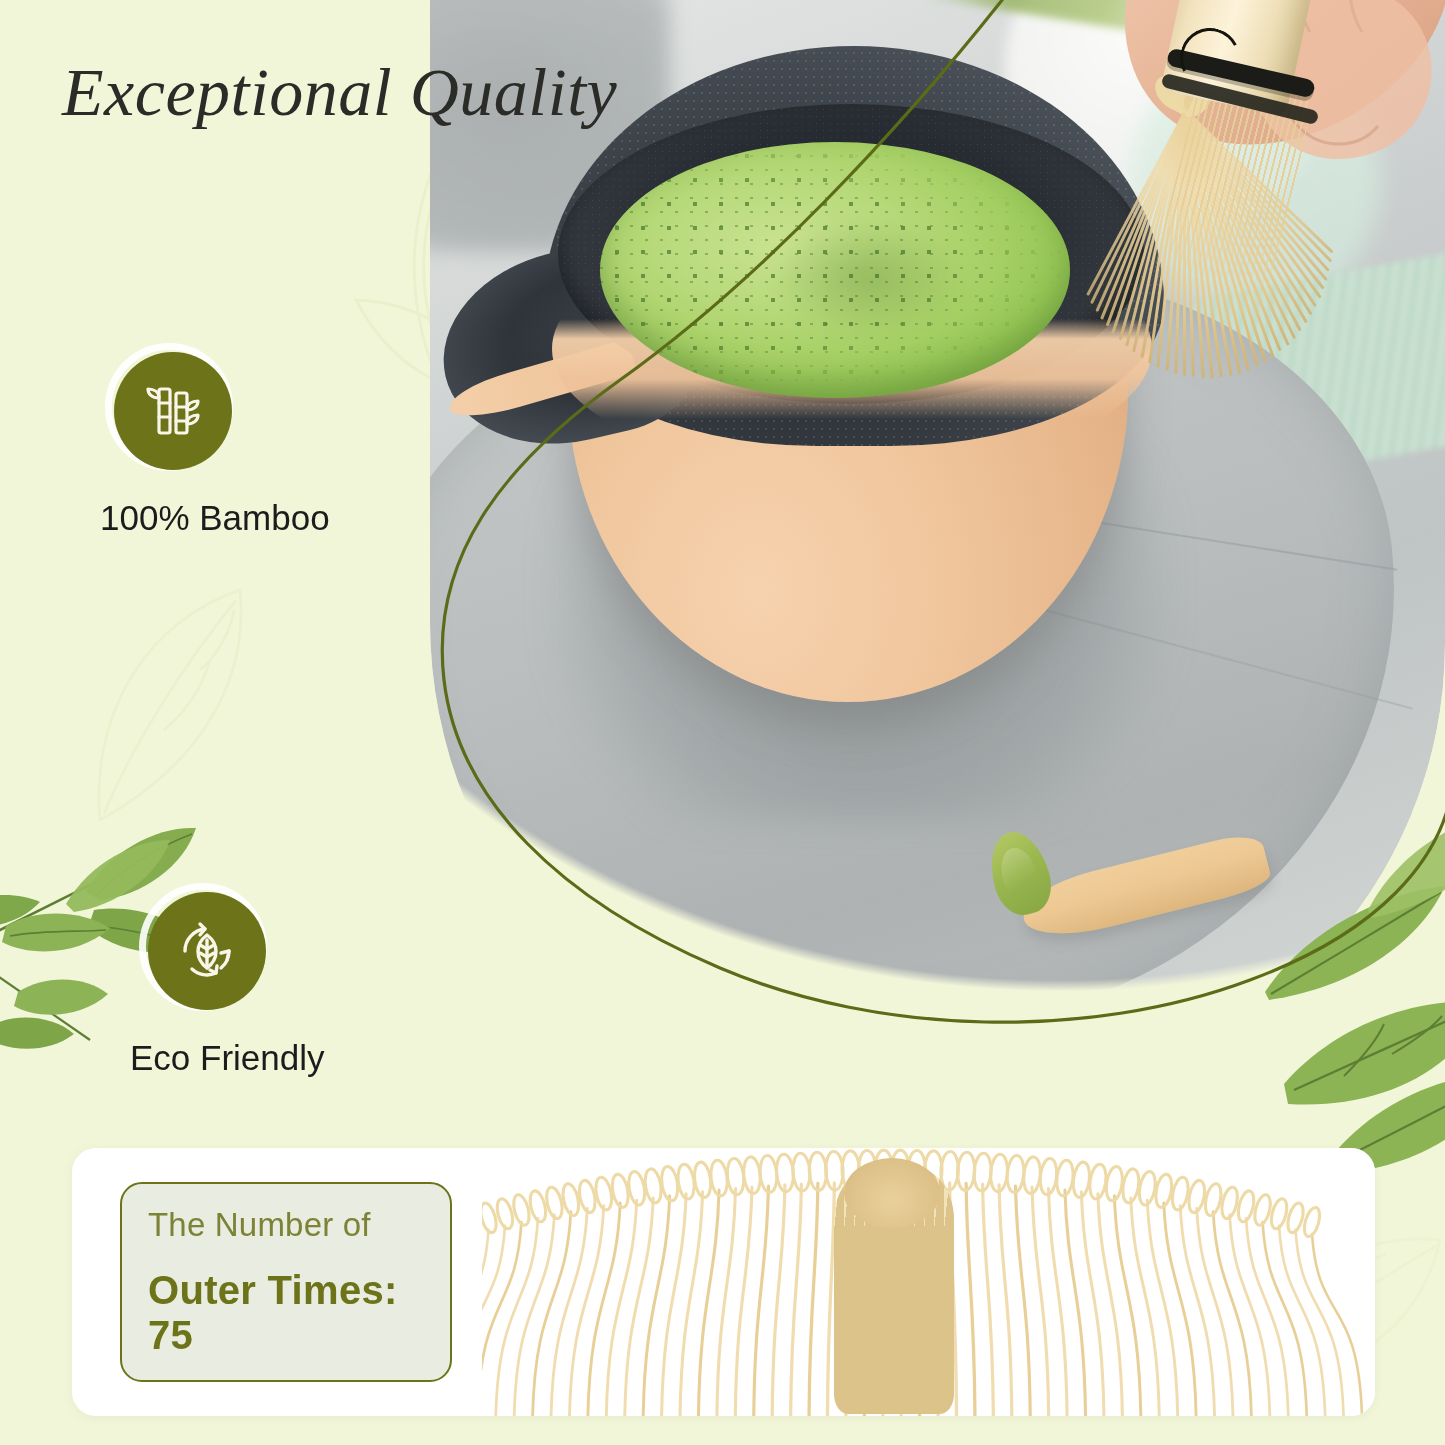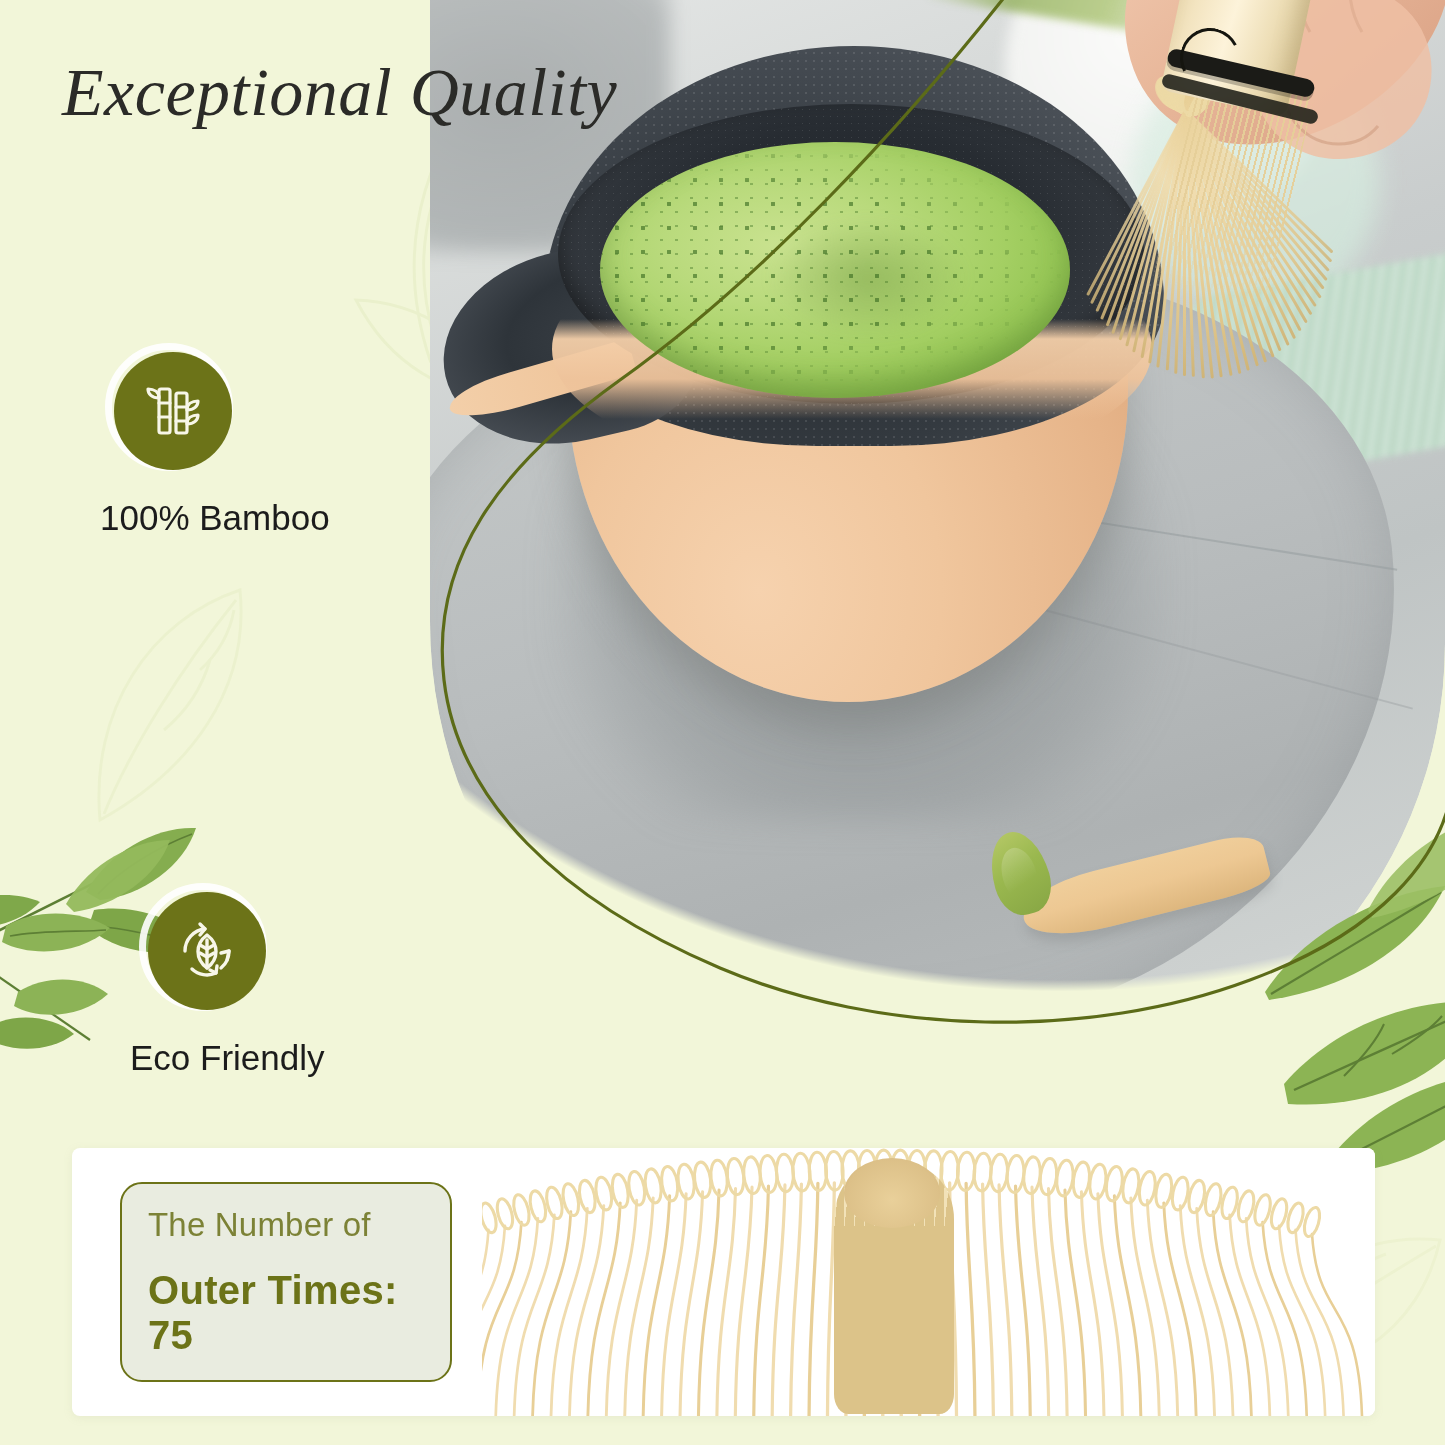--- a/index.html
+++ b/index.html
@@ -287,21 +287,21 @@
 
   
   .curve { position:absolute; left:0; top:0; width:1445px; height:1120px; z-index:7; pointer-events:none; }
 
   
   .sprig { position:absolute; z-index:6; pointer-events:none; }
 
   
   .panel {
     position:absolute; left:72px; top:1148px; width:1303px; height:268px;
-    background:#ffffff; border-radius:8px; z-index:8; overflow:hidden;
+    background:#ffffff; border-radius:24px; z-index:8; overflow:hidden;
     box-shadow:0 2px 10px rgba(160,165,130,.12);
   }
   .panel-label {
     position:absolute; left:48px; top:34px; width:332px; height:200px;
     background:#e9ece0; border:2px solid #6c7318; border-radius:22px;
     display:flex; flex-direction:column; justify-content:center; padding-left:26px;
   }
   .panel-label .t1 { font-size:33px; color:#7c8236; letter-spacing:.2px; }
   .panel-label .t2 { font-size:40px; color:#6c7318; font-weight:bold; margin-top:24px; letter-spacing:.3px; }
 

